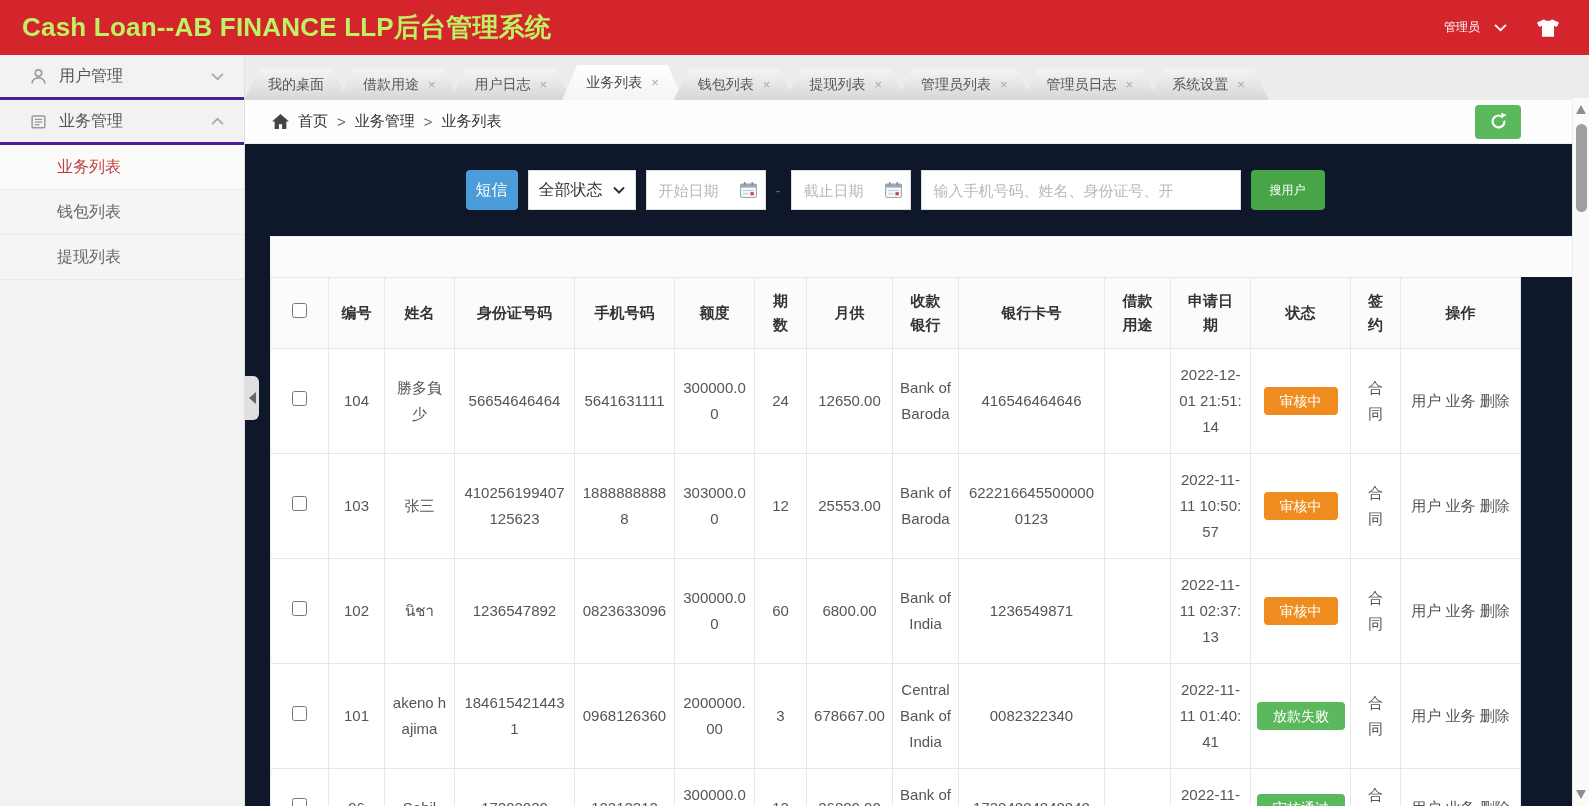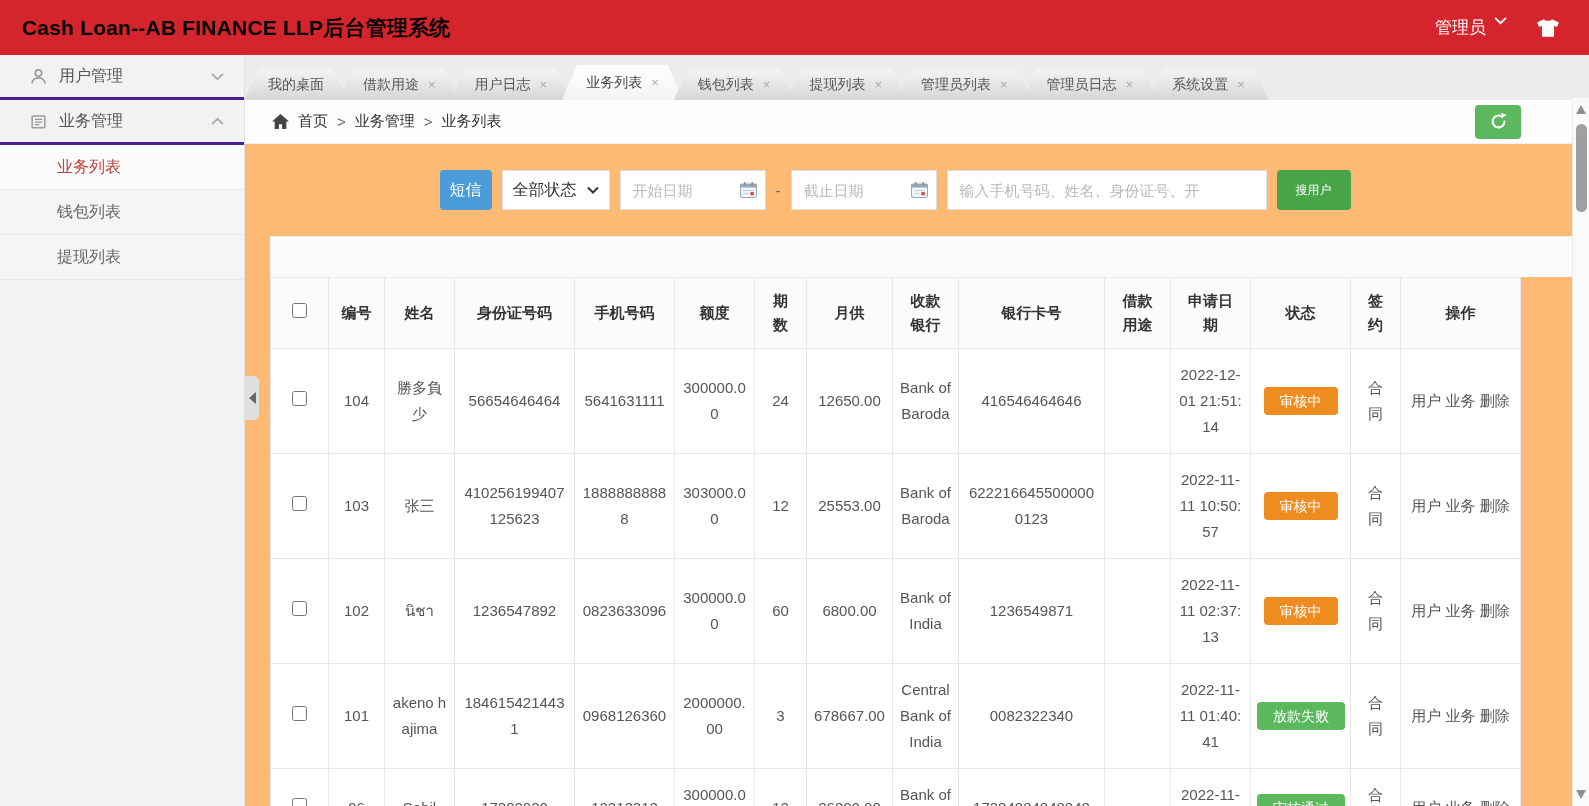--- a/index.html
+++ b/index.html
@@ -1,54 +1,54 @@
 <!DOCTYPE html>
 <html><head>
 <meta charset="utf-8">
 <style>
   * { box-sizing: border-box; margin: 0; padding: 0; }
   html,body { width:1589px; height:806px; overflow:hidden; }
   body { font-family:"Liberation Sans","DejaVu Sans",sans-serif; background:#fff; position:relative; }
 
   
   .app-header { height:55px; background:#d4252c; display:flex; align-items:center; justify-content:space-between; padding:0 30px 0 22px; }
-  .app-title { color:#000000; font-size:21px; font-weight:bold; letter-spacing:.2px; }
+  .app-title { color:#bef264; font-size:26px; font-weight:bold; letter-spacing:.2px; }
   .header-right { display:flex; align-items:center; gap:30px; }
-  .admin-menu { display:flex; align-items:flex-start; gap:8px; color:#fff; font-size:17px; cursor:pointer; }
+  .admin-menu { display:flex; align-items:center; gap:14px; color:#fff; font-size:12px; cursor:pointer; }
 
   
   .main { display:flex; height:751px; }
   .sidebar { width:245px; background:#f2f2f2; border-right:1px solid #e0e0e0; flex-shrink:0; }
   .menu-group { height:45px; display:flex; align-items:center; gap:12px; padding:0 20px 0 30px; font-size:16px; color:#555; border-bottom:3px solid #4c1d95; cursor:pointer; background:#f2f2f2; }
   .menu-group .lbl { flex:1; }
   .submenu-item { height:45px; display:flex; align-items:center; padding-left:57px; font-size:16px; color:#666; border-bottom:1px solid #e9e9e9; cursor:pointer; background:#f5f5f5; }
   .submenu-item.active { color:#c0413f; background:#fbfbfb; }
 
-  .content { flex:1; display:flex; flex-direction:column; background:#fdba74; min-width:0; }
+  .content { flex:1; display:flex; flex-direction:column; background:#0f172a; min-width:0; }
 
   
   .tabbar { height:45px; background:#ececec; display:flex; align-items:flex-end; padding-left:8px; flex-shrink:0; }
   .tab { position:relative; height:31px; padding:0 24px; margin-left:-9px; display:flex; align-items:center; gap:9px;
          font-size:14px; color:#555; background:linear-gradient(#f4f4f4,#d7d7d7);
          clip-path:polygon(15px 0, calc(100% - 15px) 0, 100% 100%, 0 100%); cursor:pointer; }
   .tab.active { height:35px; background:linear-gradient(#ffffff,#f4f4f4); color:#444; }
   .tab .close { color:#a9a9a9; font-size:13px; line-height:1; }
 
   
   .breadcrumb-bar { height:44px; display:flex; align-items:center; gap:9px; padding:0 68px 0 27px; background:#fdfdfd; border-bottom:1px solid #f0f0f0; font-size:15px; color:#333; flex-shrink:0; }
   .crumb { cursor:pointer; }
   .crumb-sep { color:#666; }
   .refresh-btn { margin-left:auto; width:46px; height:34px; background:#5cb85c; border:none; border-radius:4px; display:flex; align-items:center; justify-content:center; cursor:pointer; }
 
   
   .panel { padding:26px 0 0 25px; }
   .filter-row { width:1250px; display:flex; justify-content:center; gap:10px; margin-bottom:26px; }
   .btn-sms { width:52px; height:40px; background:#4a9dd9; color:#fff; font-size:16px; border:none; border-radius:4px; cursor:pointer; }
   .status-select { width:108px; height:40px; border:1px solid #ddd; background:#fff; display:flex; align-items:center; justify-content:space-between; padding:0 10px; font-size:16px; color:#333; cursor:pointer; }
-  .date-wrap { position:relative; width:146px; }
+  .date-wrap { position:relative; width:120px; }
   .date-wrap input { width:100%; height:40px; border:1px solid #ddd; padding:0 32px 0 12px; font-size:15px; color:#333; }
   .date-wrap .cal { position:absolute; right:9px; top:12px; }
   .range-dash { align-self:center; color:#666; font-size:15px; }
   .kw-input { width:320px; height:40px; border:1px solid #ddd; padding:0 12px; font-size:15px; color:#333; }
   input::placeholder { color:#b9b9b9; }
   .btn-search { width:74px; height:40px; background:#47a447; color:#fff; font-size:12px; border:none; border-radius:4px; cursor:pointer; }
 
   .summary { width:1442px; background:#fbfbfb; border:1px solid #f0f0f0; border-bottom:none; text-align:right; padding:10px 16px; font-size:15px; color:#333; }
   .summary b { font-size:17px; }
 

